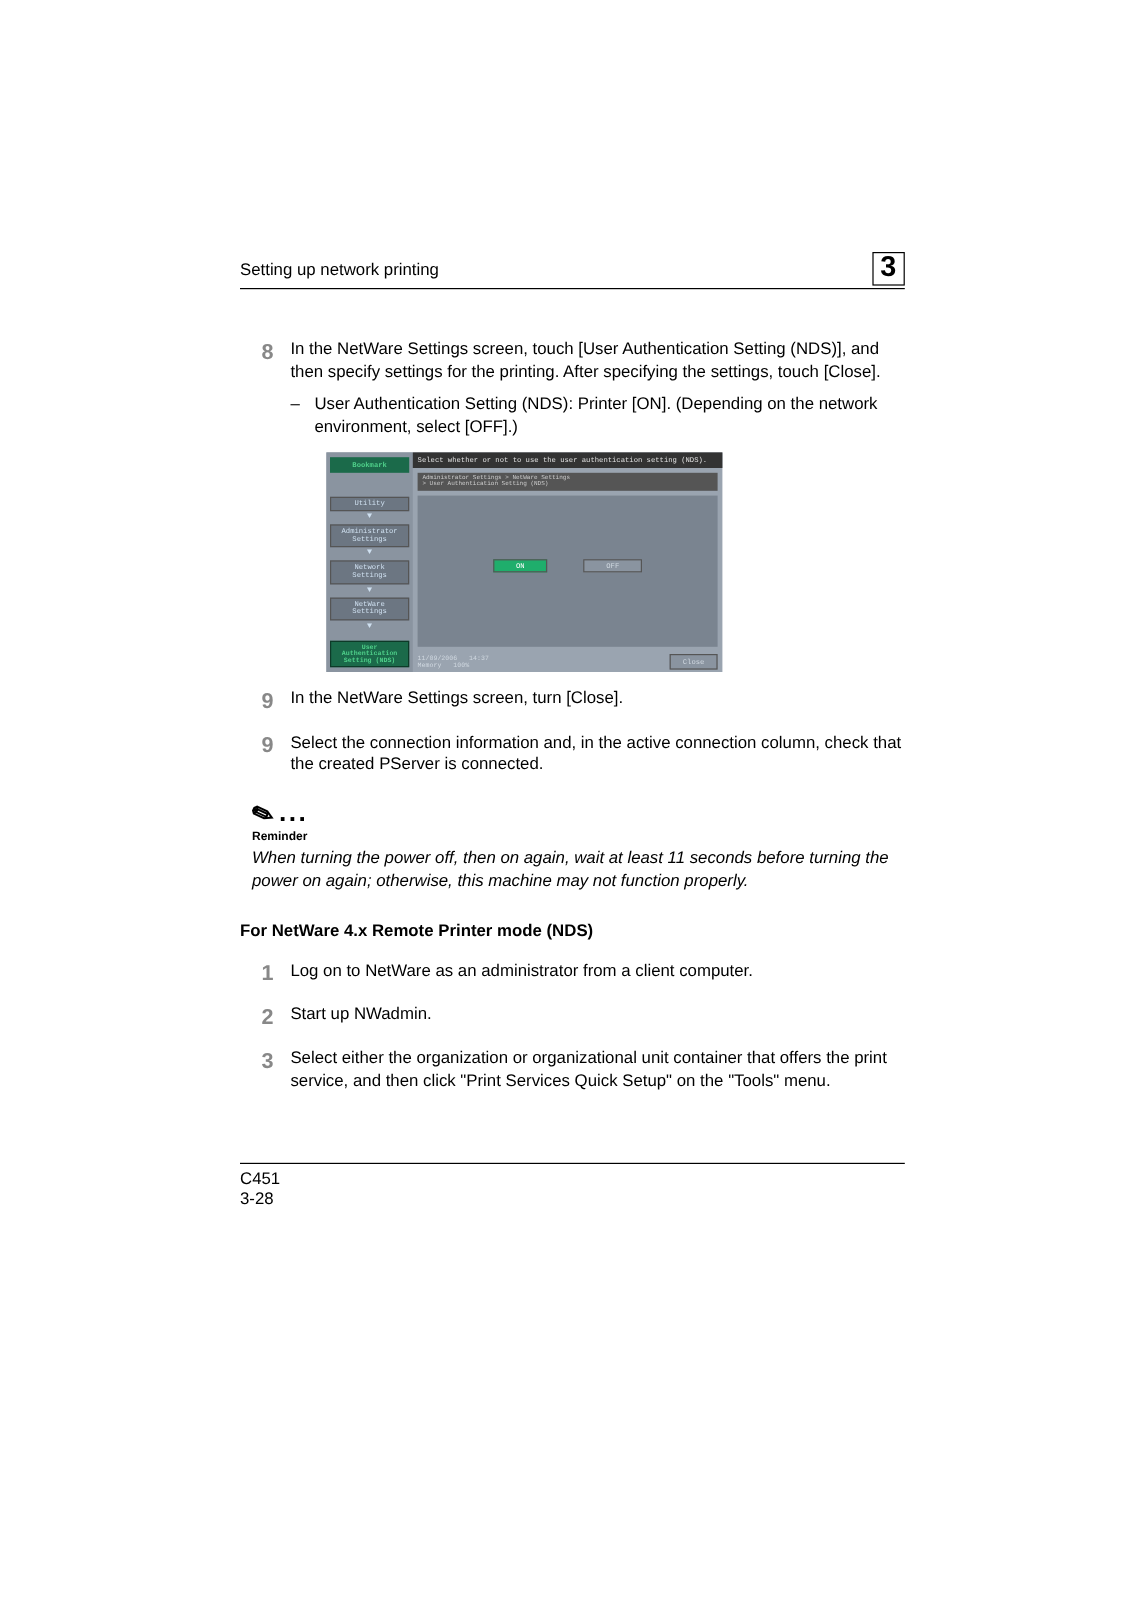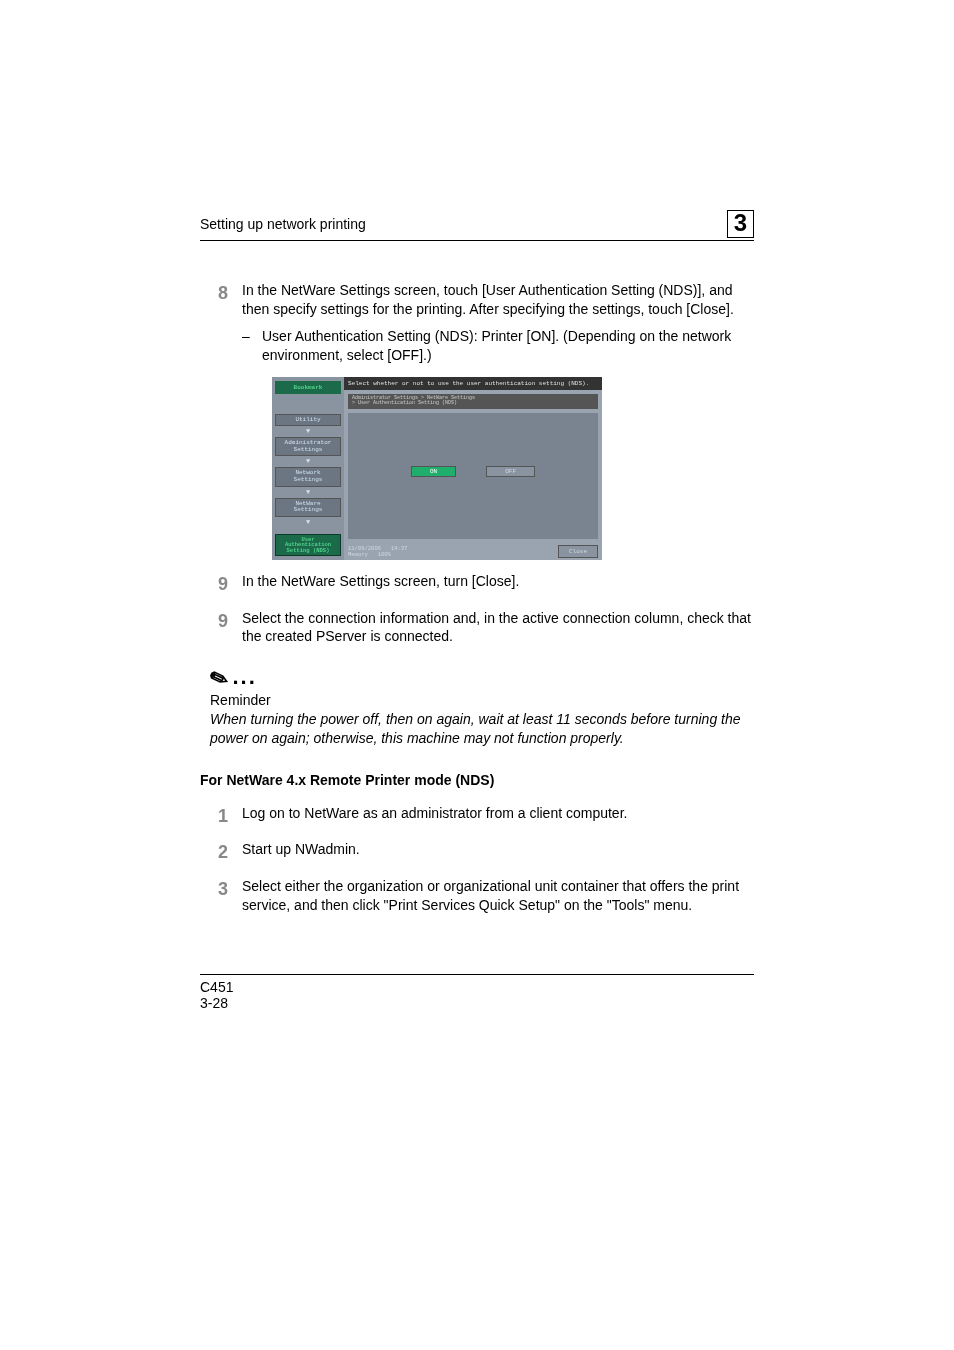--- a/index.html
+++ b/index.html
@@ -196,22 +196,22 @@
     line-height: 1;
     transform: rotate(-20deg);
     font-weight: bold;
   }
   .dots {
     font-size: 22px;
     font-weight: bold;
     letter-spacing: 2px;
   }
   .reminder-label {
-    font-weight: normal;
-    font-size: 14px;
+    font-weight: bold;
+    font-size: 10px;
     margin-top: 2px;
   }
   .reminder-body {
     font-style: italic;
     font-size: 14px;
     line-height: 1.35;
     margin-top: 2px;
   }
   .section-head {
     font-weight: bold;

